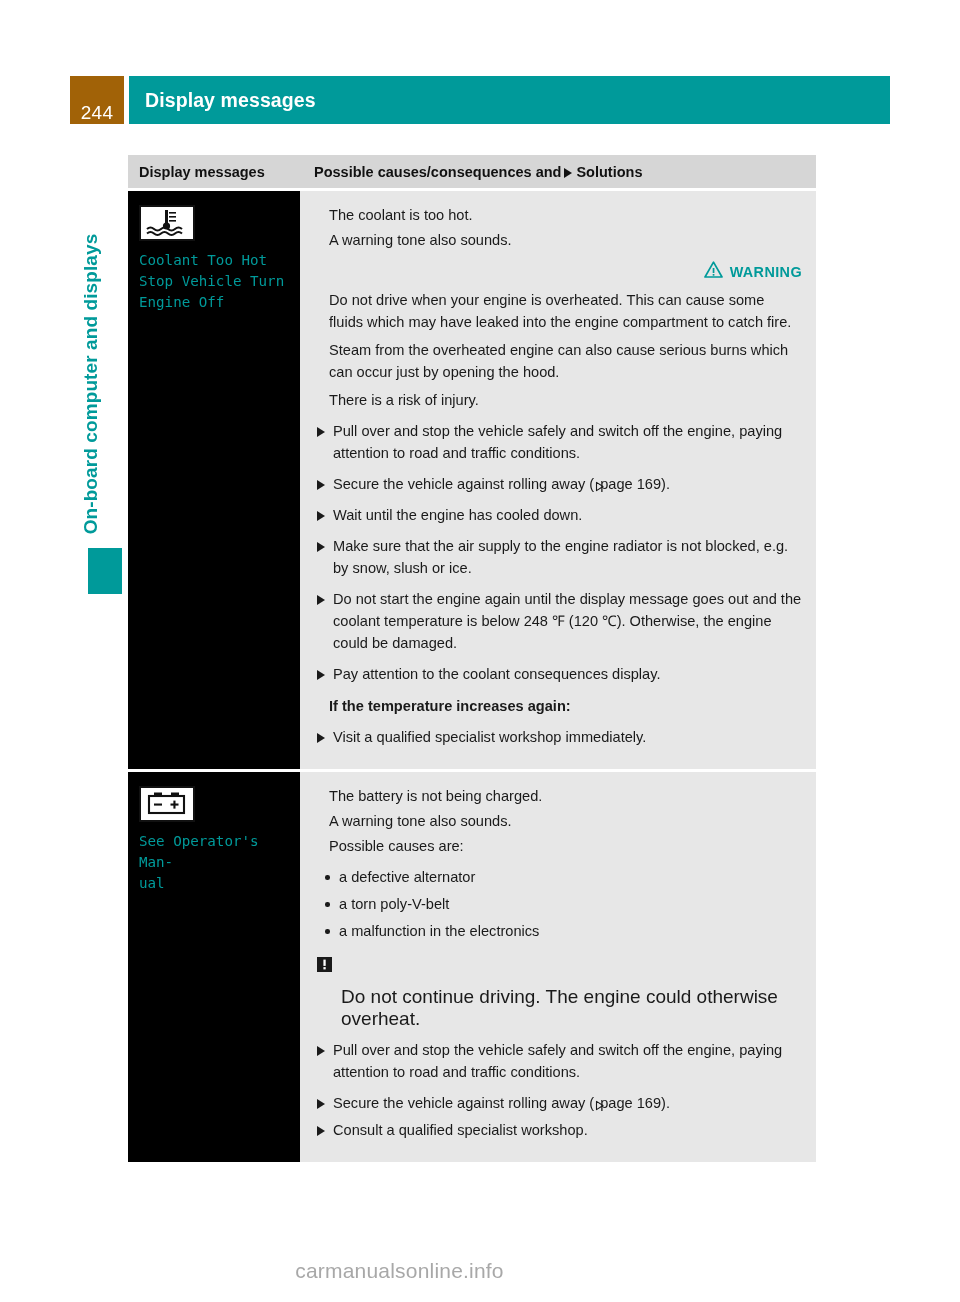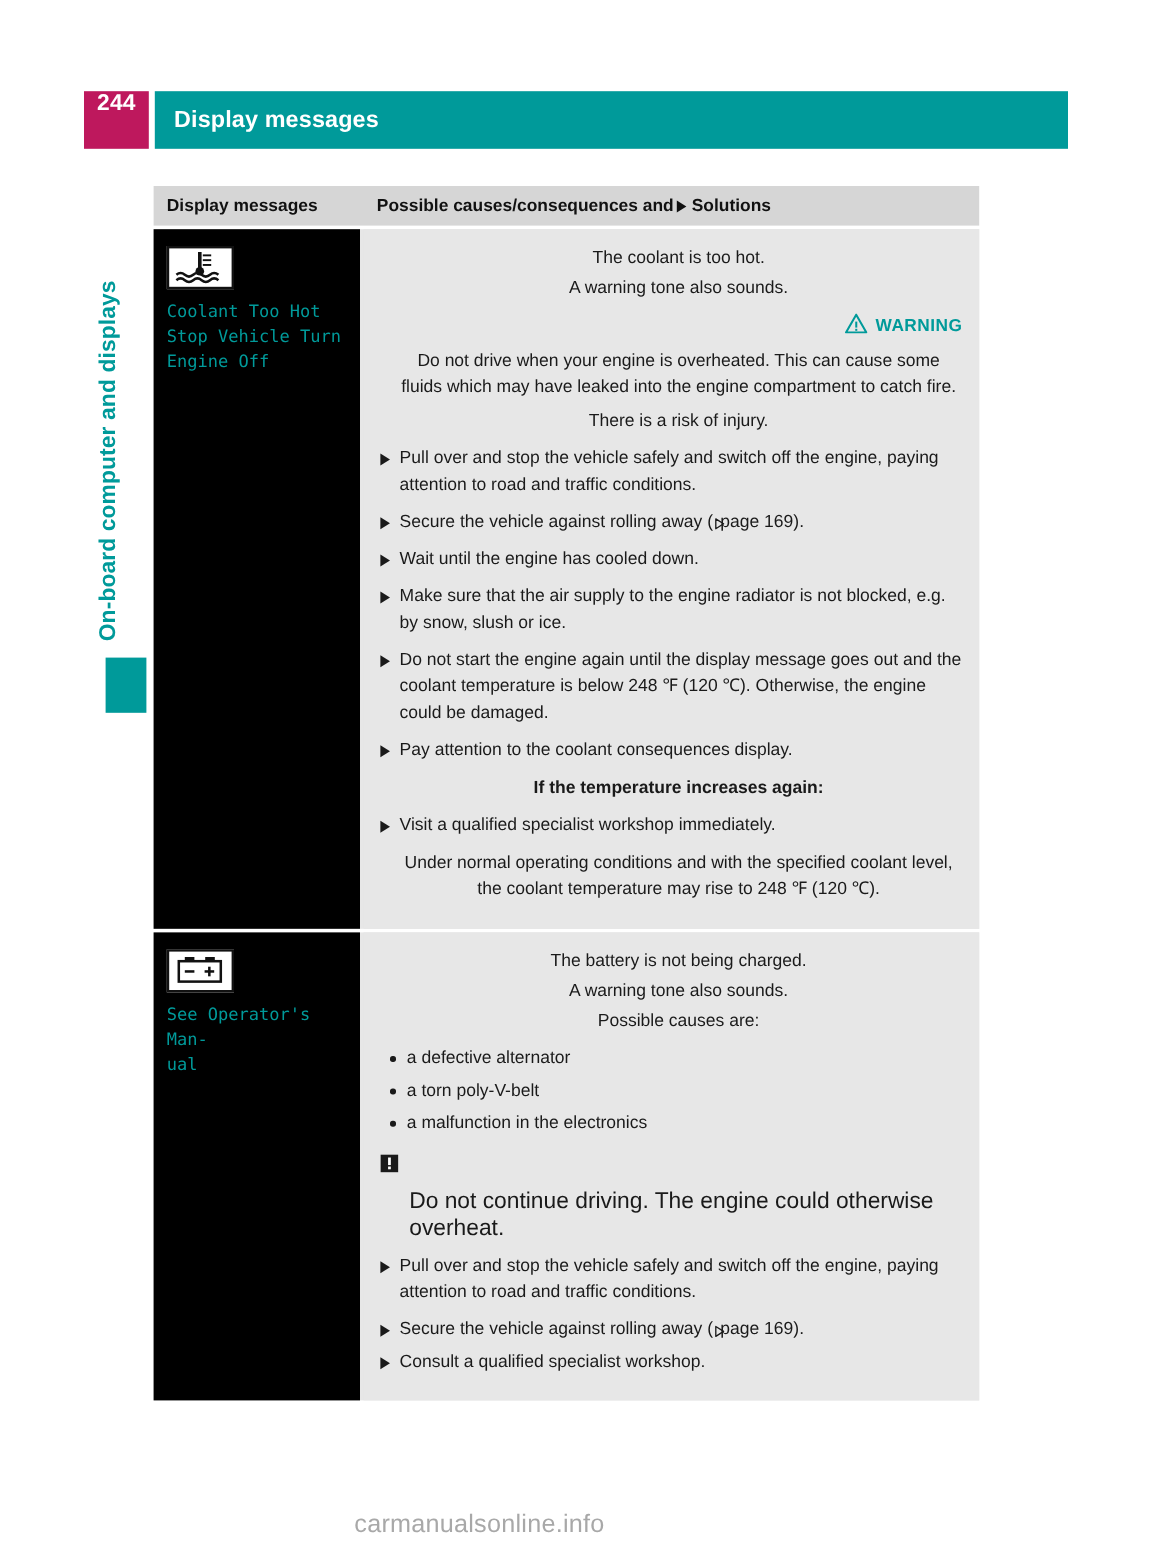--- a/index.html
+++ b/index.html
@@ -23,26 +23,26 @@
     top: 76px;
     width: 820px;
     height: 48px;
   }
   .page-number-box {
     position: absolute;
     left: 0;
     top: 0;
     width: 54px;
     height: 48px;
-    background: #be185d;
+    background: #a16207;
     color: #ffffff;
     font-size: 19px;
-    font-weight: bold;
-    display: flex;
-    align-items: flex-start;
+    font-weight: normal;
+    display: flex;
+    align-items: flex-end;
     justify-content: center;
     letter-spacing: 0.2px;
   }
   .page-title-bar {
     position: absolute;
     left: 59px;
     top: 0;
     width: 761px;
     height: 48px;
     background: #009a9a;
@@ -165,21 +165,20 @@
     box-sizing: border-box;
     display: block;
   }
 
   
   .para {
     font-size: 14.6px;
     line-height: 22px;
     margin: 0 0 6px 12px;
     color: #1a1a1a;
-    text-align: center;
   }
   .para.tight { margin-bottom: 3px; }
   .para.bold { font-weight: bold; margin-top: 10px; margin-bottom: 9px; }
   .para.spaced-top { margin-top: 9px; }
 
   .warning-head {
     display: flex;
     align-items: center;
     gap: 7px;
     margin: 10px 0 7px 0;
@@ -338,20 +337,21 @@
           <svg width="19" height="17" viewBox="0 0 19 17" aria-hidden="true">
             <path d="M9.5 1.2 L18 16 L1 16 Z" fill="none" stroke="#009a9a" stroke-width="1.7" stroke-linejoin="round"></path>
             <rect x="8.7" y="7" width="1.7" height="5" fill="#009a9a"></rect>
             <rect x="8.7" y="13" width="1.7" height="1.7" fill="#009a9a"></rect>
           </svg>
         </span>
         <span class="warn-text">WARNING</span>
       </div>
 
       <p class="para">Do not drive when your engine is overheated. This can cause some fluids which may have leaked into the engine compartment to catch fire.</p>
+      <p class="para">Steam from the overheated engine can also cause serious burns which can occur just by opening the hood.</p>
       <p class="para">There is a risk of injury.</p>
 
       <div class="step gap">
         <span class="step-marker">
             <i class="tri"></i>
           </span>
         <span class="step-text">Pull over and stop the vehicle safely and switch off the engine, paying attention to road and traffic conditions.</span>
       </div>
 
       <div class="step gap">
@@ -393,21 +393,20 @@
 
       <p class="para bold">If the temperature increases again:</p>
 
       <div class="step">
         <span class="step-marker">
             <i class="tri"></i>
           </span>
         <span class="step-text">Visit a qualified specialist workshop immediately.</span>
       </div>
 
-      <p class="para spaced-top">Under normal operating conditions and with the specified coolant level, the coolant temperature may rise to 248 ℉ (120 ℃).</p>
     </div>
   </div>
 
   <div class="table-row">
     <div class="cell-left">
       <span class="picto">
         <svg width="51" height="31" viewBox="0 0 51 31" aria-hidden="true">
 
           <rect x="8" y="8" width="35" height="17" fill="none" stroke="#111" stroke-width="2.1"></rect>
 

